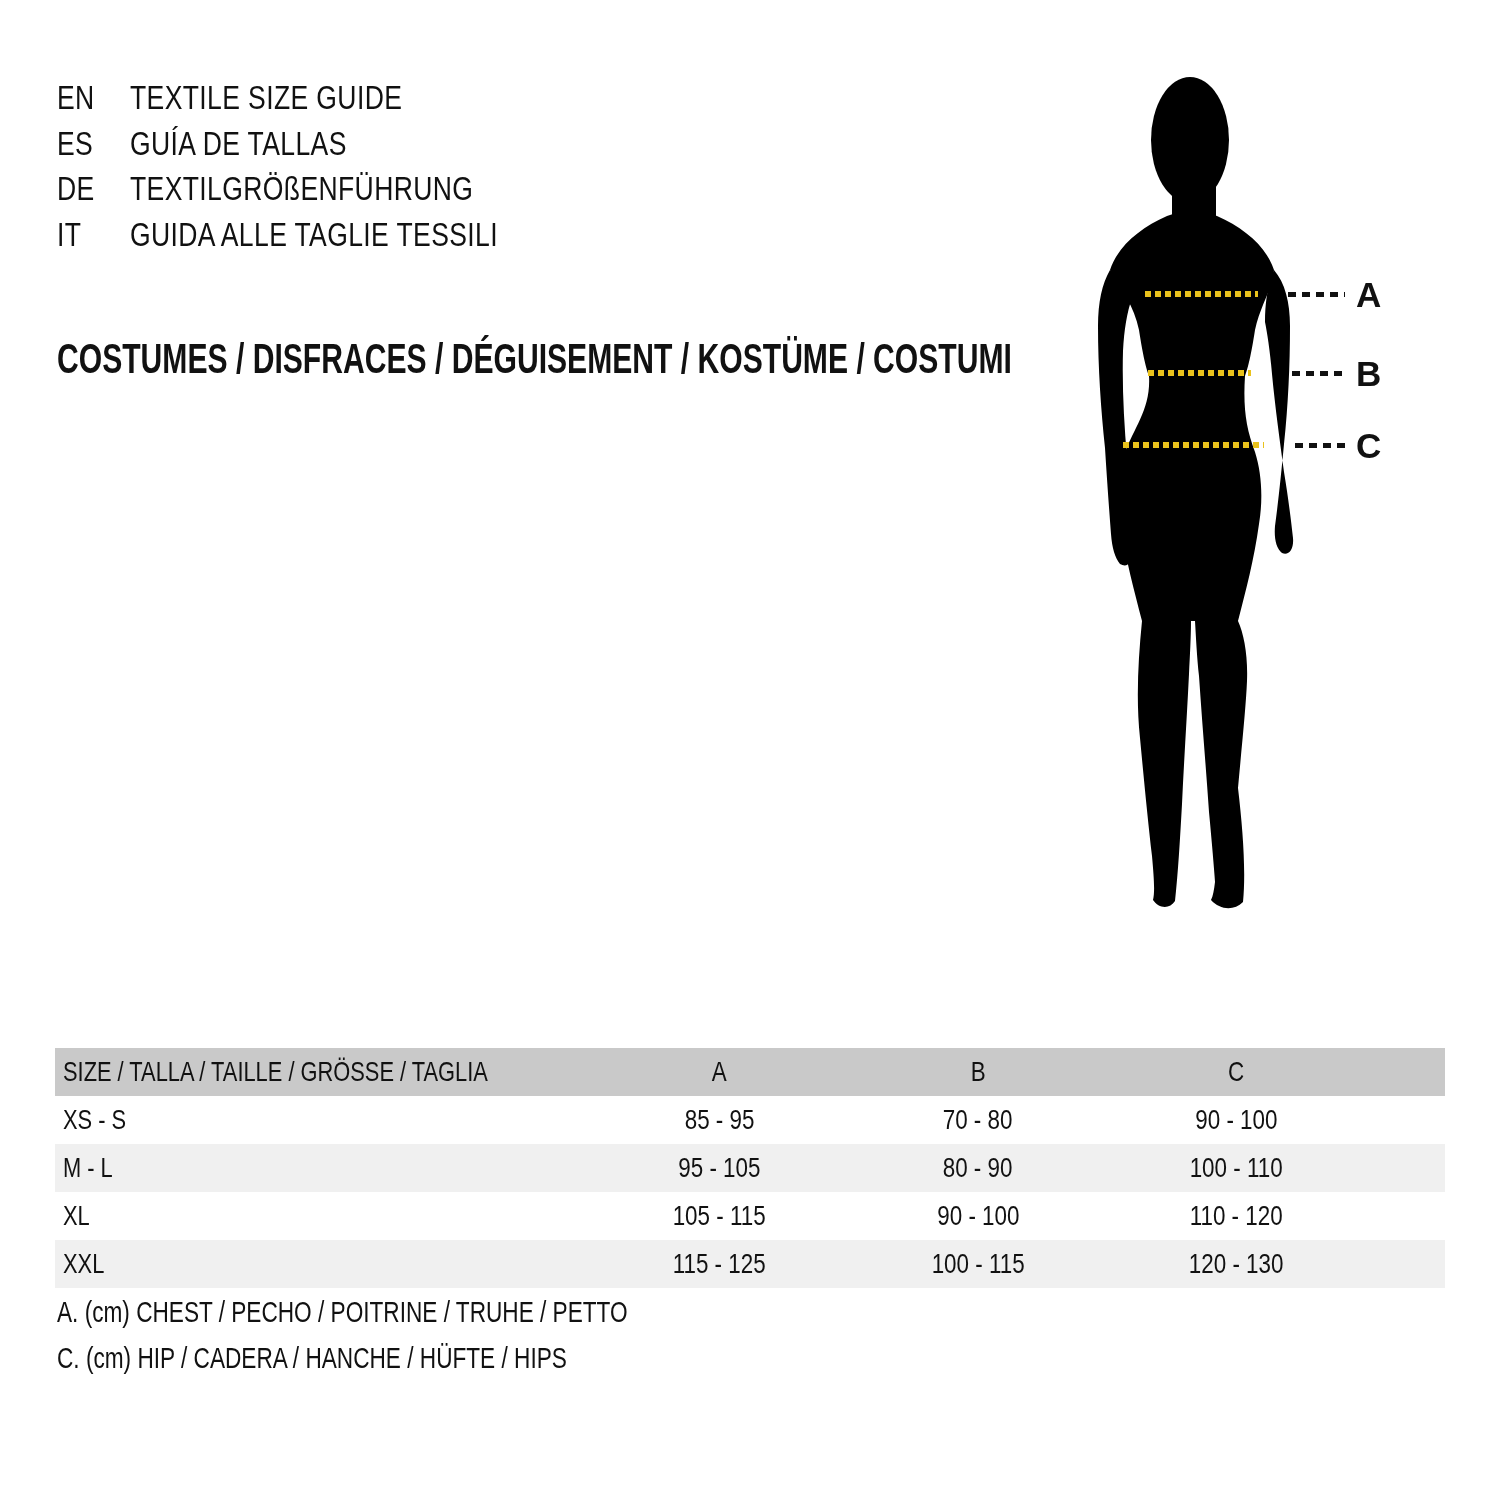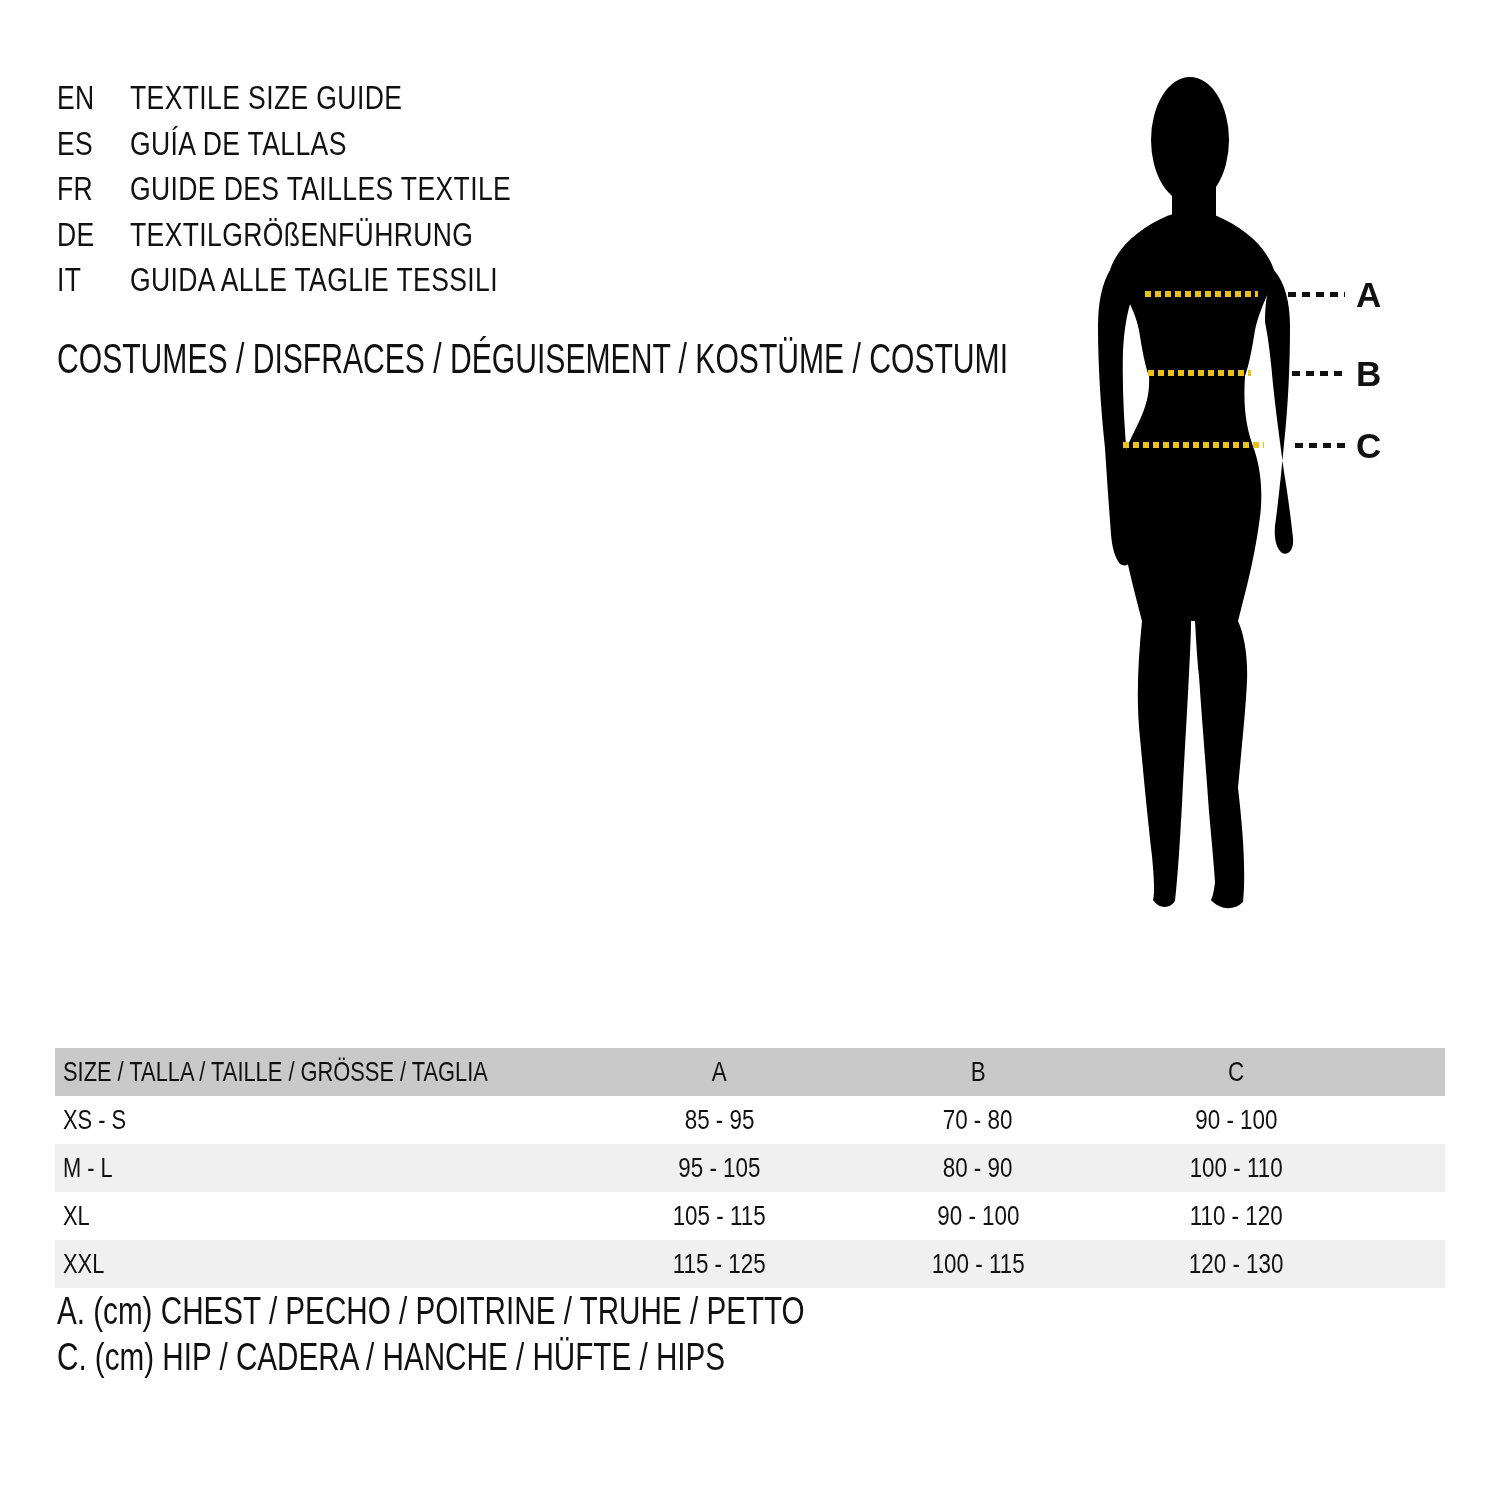--- a/index.html
+++ b/index.html
@@ -16,21 +16,21 @@
   .cx  { display: inline-block; transform: scaleX(0.78); transform-origin: 0 50%; white-space: nowrap; }
   .cxc { display: inline-block; transform: scaleX(0.80); transform-origin: 50% 50%; white-space: nowrap; }
   .cxw { display: inline-block; transform: scaleX(0.70); transform-origin: 0 50%; white-space: nowrap; }
 
   
   .lang-block { position: absolute; left: 57px; top: 75px; }
   .lang-row { display: flex; height: 45.5px; align-items: center; font-size: 34px; letter-spacing: 0.5px; }
   .lang-code { width: 73px; flex: 0 0 73px; }
 
   
-  .costumes { position: absolute; left: 57px; top: 336px; height: 44px; line-height: 44px; font-size: 43px; font-weight: 400; }
+  .costumes { position: absolute; left: 57px; top: 336px; height: 44px; line-height: 44px; font-size: 43px; font-weight: 700; }
 
   
   .figure-svg { position: absolute; left: 1062px; top: 76px; width: 240px; height: 840px; }
 
   
   .dash { position: absolute; }
   .dash-yellow { height: 6px; background: repeating-linear-gradient(90deg, var(--accent_yellow, #E9C21C) 0 6px, transparent 6px 10px); }
   .dash-black  { height: 5px; background: repeating-linear-gradient(90deg, #111 0 8px, transparent 8px 14px); }
   .mlabel { position: absolute; left: 1356px; font-size: 35px; font-weight: 700; line-height: 35px; }
 
@@ -44,39 +44,35 @@
   }
   .size-table thead tr { height: 28px; background: var(--table_header_bg, #C9C9C9); }
   .size-table tbody tr { height: 36px; }
   .size-table tbody tr.stripe { background: var(--table_stripe_bg, #F0F0F0); }
   .size-table th, .size-table td { padding: 8px; font-weight: 400; vertical-align: middle; }
   .size-table .lbl { text-align: left; padding-left: 8px; }
   .size-table .num { text-align: center; }
 
   
   .legend-block { position: absolute; left: 57px; top: 1290px; }
-  .legend-row { display: flex; align-items: flex-start; height: 45.5px; font-size: 38px; }
+  .legend-row { display: flex; align-items: center; height: 45.5px; font-size: 29px; }
 </style>
 </head>
 <body>
 
 <div class="canvas">
 
   <div class="lang-block">
     <div class="lang-row">
       <span class="lang-code"><span class="cx">EN</span></span>
       <span class="cx">TEXTILE SIZE GUIDE</span>
     </div>
     <div class="lang-row">
       <span class="lang-code"><span class="cx">ES</span></span>
       <span class="cx">GUÍA DE TALLAS</span>
-    </div>
-    <div class="lang-row">
-      <span class="lang-code"><span class="cx">FR</span></span>
-      <span class="cx">GUIDE DES TAILLES TEXTILE</span>
     </div>
     <div class="lang-row">
       <span class="lang-code"><span class="cx">DE</span></span>
       <span class="cx">TEXTILGRÖßENFÜHRUNG</span>
     </div>
     <div class="lang-row">
       <span class="lang-code"><span class="cx">IT</span></span>
       <span class="cx">GUIDA ALLE TAGLIE TESSILI</span>
     </div>
   </div>

